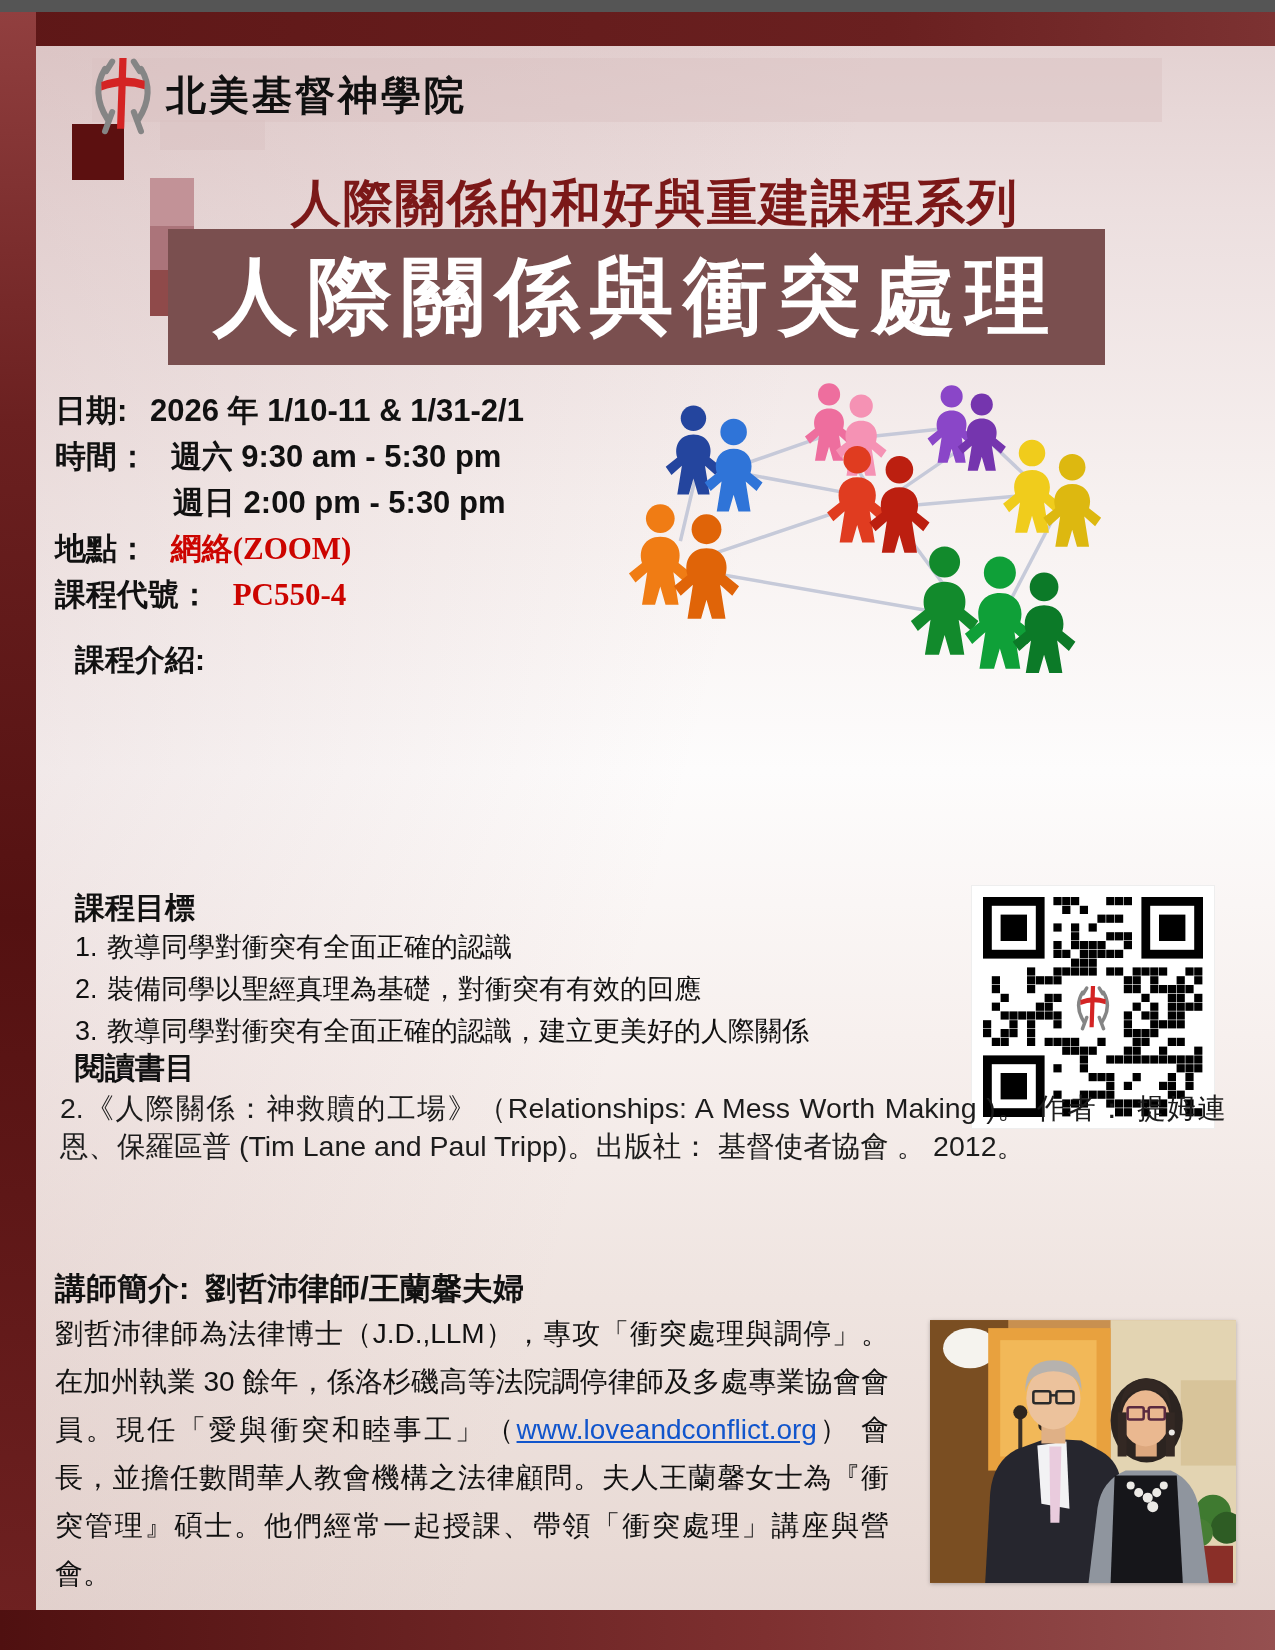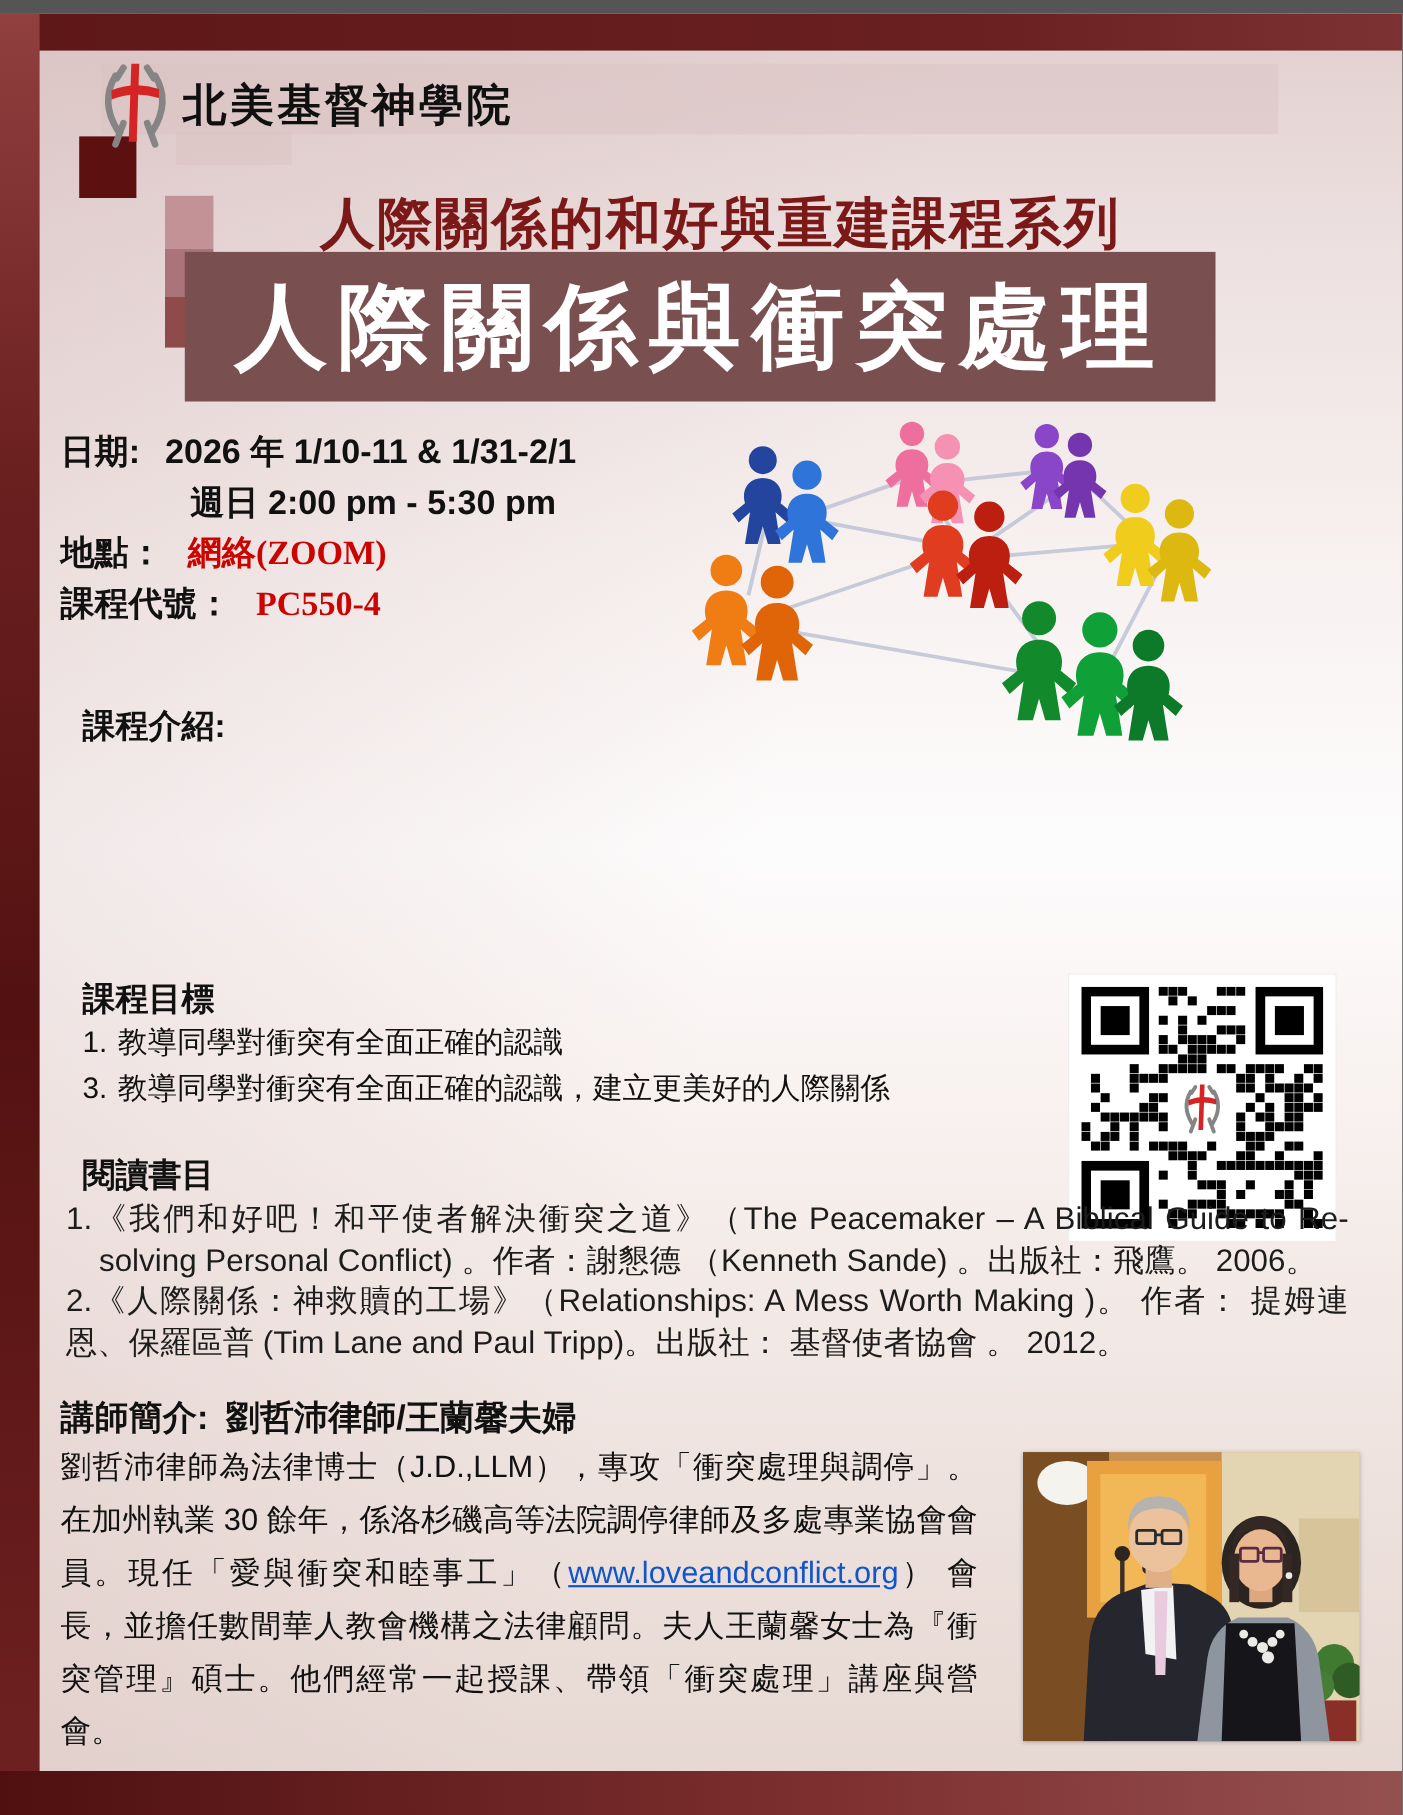--- a/index.html
+++ b/index.html
@@ -113,20 +113,24 @@
 
   <div class="series-title">人際關係的和好與重建課程系列</div>
   <div class="banner">
     <div class="banner-title">人際關係與衝突處理</div>
   </div>
 
   <div class="course-info">
     <div class="ci-row">
       <span class="ci-label">日期:</span>
       <span class="ci-value">2026 年 1/10-11 &amp; 1/31-2/1</span>
+    </div>
+    <div class="ci-row">
+      <span class="ci-label">時間：</span>
+      <span class="ci-value">週六  9:30 am - 5:30 pm</span>
     </div>
     <div class="ci-row">
       <span class="ci-value ci-indent">週日  2:00 pm - 5:30 pm</span>
     </div>
     <div class="ci-row">
       <span class="ci-label">地點：</span>
       <span class="ci-value red">網絡(ZOOM)</span>
     </div>
     <div class="ci-row">
       <span class="ci-label">課程代號：</span>
@@ -167,20 +171,23 @@
       <use href="#peg" x="-25" y="-42" width="50" height="84" fill="#0c7a28" transform="translate(444,250) scale(1.3)"></use>
     </g>
   </svg>
 
   <div class="sec-heading intro-heading">課程介紹:</div>
 
   <div class="sec-heading obj-heading">課程目標</div>
   <div class="obj-list">
     <div class="obj-item">
       <span class="obj-num">1.</span><span>教導同學對衝突有全面正確的認識</span>
+    </div>
+    <div class="obj-item">
+      <span class="obj-num">2.</span><span>裝備同學以聖經真理為基礎，對衝突有有效的回應</span>
     </div>
     <div class="obj-item">
       <span class="obj-num">3.</span><span>教導同學對衝突有全面正確的認識，建立更美好的人際關係</span>
     </div>
   </div>
 
   <div class="qr-box">
     <svg width="220" height="220" viewBox="0 0 220 220">
       <g fill="#000">
         <g id="qr-modules">
@@ -382,21 +389,20 @@
             <rect x="17.6" y="176" width="26.4" height="26.4"></rect>
         </g>
         <rect x="80" y="80" width="60" height="60" fill="#fff"></rect>
         <use href="#ncts-logo" x="89" y="84" width="42" height="52"></use>
       </g>
     </svg>
   </div>
 
   <div class="sec-heading read-heading">閱讀書目</div>
   <div class="reading-list">
-    <div class="reading-item hang">1.《我們和好吧！和平使者解決衝突之道》（The Peacemaker – A Biblical Guide to Re-solving Personal Conflict) 。作者：謝懇德 （Kenneth Sande) 。出版社：飛鷹。 2006。</div>
     <div class="reading-item">2.《人際關係：神救贖的工場》（Relationships: A Mess Worth Making )。 作者： 提姆連恩、保羅區普 (Tim Lane and Paul Tripp)。出版社： 基督使者協會 。 2012。</div>
   </div>
 
   <div class="inst-heading">
     <span>講師簡介:</span><span class="names">劉哲沛律師/王蘭馨夫婦</span>
   </div>
   <div class="inst-bio">
     <span>劉哲沛律師為法律博士（J.D.,LLM），專攻「衝突處理與調停」。在加州執業 30 餘年，係洛杉磯高等法院調停律師及多處專業協會會員。現任「愛與衝突和睦事工」（</span><a href="www.loveandconflict.org">www.loveandconflict.org</a><span>） 會長，並擔任數間華人教會機構之法律顧問。夫人王蘭馨女士為『衝突管理』碩士。他們經常一起授課、帶領「衝突處理」講座與營會。</span>
   </div>
 

